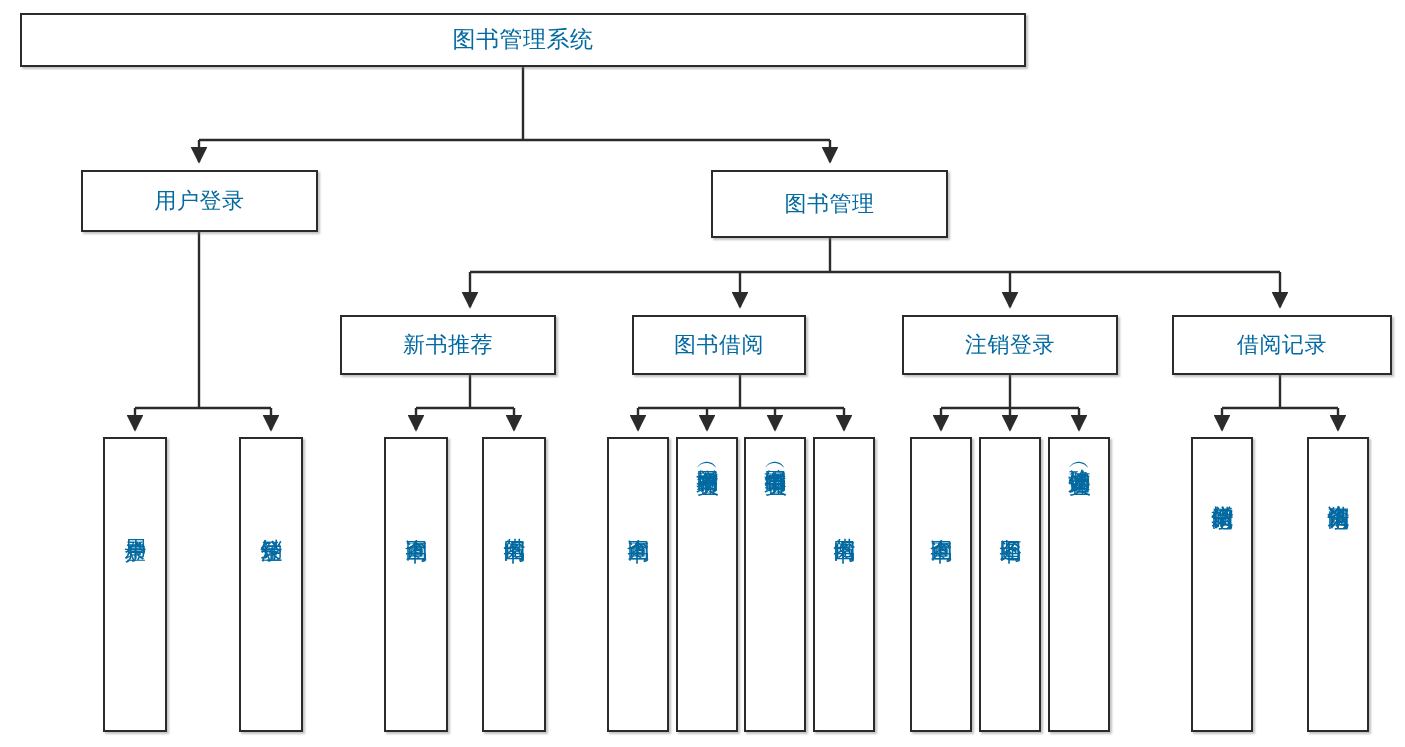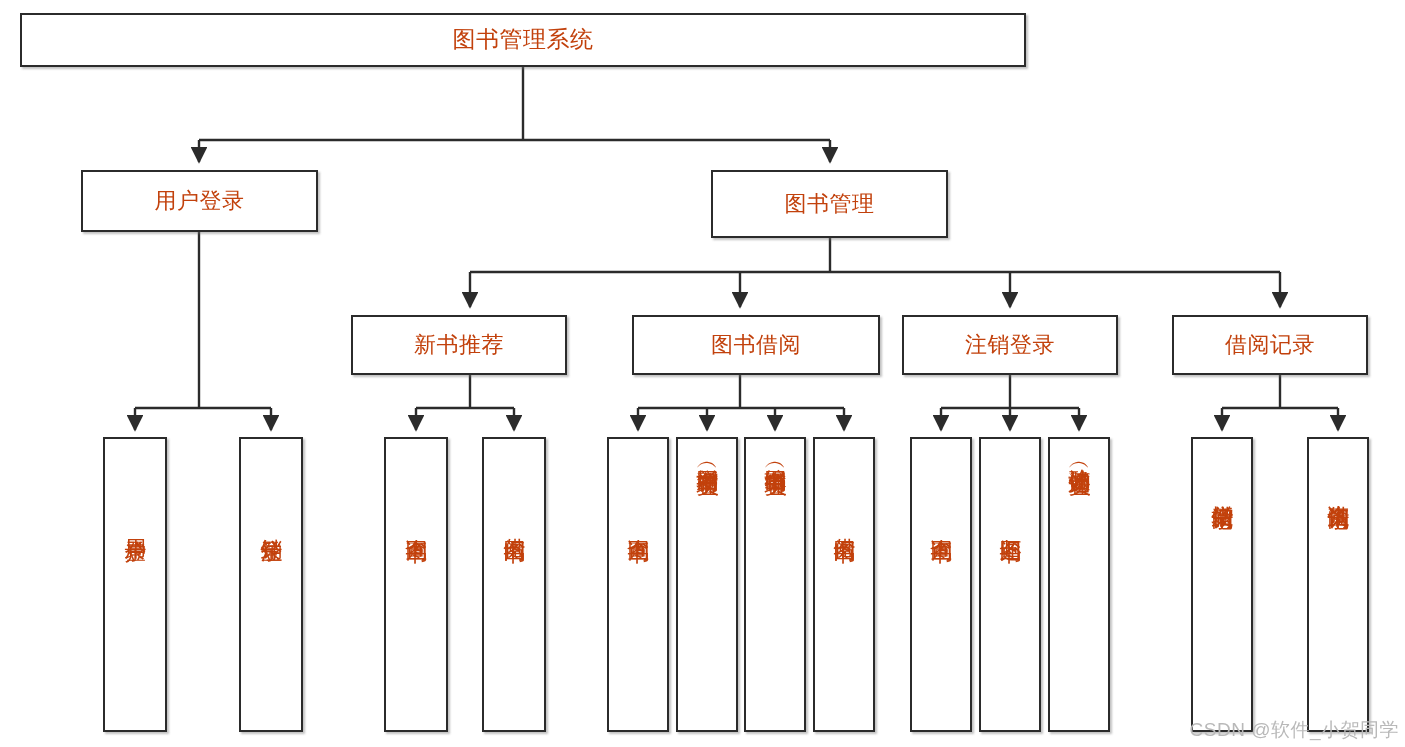--- a/index.html
+++ b/index.html
@@ -26,21 +26,21 @@
   }
   .node {
     position: absolute;
     box-sizing: border-box;
     background: #ffffff;
     border: 2px solid #2b2b2b;
     box-shadow: 2px 2px 2px rgba(120,120,120,0.45);
     display: flex;
     align-items: center;
     justify-content: center;
-    color: #c2410c;
+    color: #0369a1;
   }
   .node-label {
     display: block;
     text-align: center;
     line-height: 1.18;
     white-space: nowrap;
   }
   .node.horizontal .node-label {
     font-size: 22px;
     letter-spacing: 0.5px;
@@ -140,30 +140,30 @@
     <span class="node-label">图书管理系统</span>
   </div>
 
   <div class="node horizontal" style="left:81px; top:170px; width:237px; height:62px;">
     <span class="node-label">用户登录</span>
   </div>
   <div class="node horizontal" style="left:711px; top:170px; width:237px; height:68px;">
     <span class="node-label">图书管理</span>
   </div>
 
-  <div class="node horizontal" style="left:351px; top:315px; width:216px; height:60px;">
+  <div class="node horizontal" style="left:340px; top:315px; width:216px; height:60px;">
     <span class="node-label">新书推荐</span>
   </div>
-  <div class="node horizontal" style="left:632px; top:315px; width:248px; height:60px;">
+  <div class="node horizontal" style="left:632px; top:315px; width:174px; height:60px;">
     <span class="node-label">图书借阅</span>
   </div>
   <div class="node horizontal" style="left:902px; top:315px; width:216px; height:60px;">
     <span class="node-label">注销登录</span>
   </div>
-  <div class="node horizontal" style="left:1172px; top:315px; width:196px; height:60px;">
+  <div class="node horizontal" style="left:1172px; top:315px; width:220px; height:60px;">
     <span class="node-label">借阅记录</span>
   </div>
 
   <div class="node vertical mid" style="left:103px; top:437px; width:64px; height:295px;">
     <span class="node-label">用户登录</span>
   </div>
   <div class="node vertical mid" style="left:239px; top:437px; width:64px; height:295px;">
     <span class="node-label">注销登录</span>
   </div>
 
@@ -197,15 +197,14 @@
     <span class="node-label">确认归还（管理员）</span>
   </div>
 
   <div class="node vertical mid3" style="left:1191px; top:437px; width:62px; height:295px;">
     <span class="node-label">新增借阅记录</span>
   </div>
   <div class="node vertical mid3" style="left:1307px; top:437px; width:62px; height:295px;">
     <span class="node-label">查询借阅记录</span>
   </div>
 
-  <div class="watermark">CSDN @软件_小贺同学</div>
 
 </div>
 
 </body></html>

